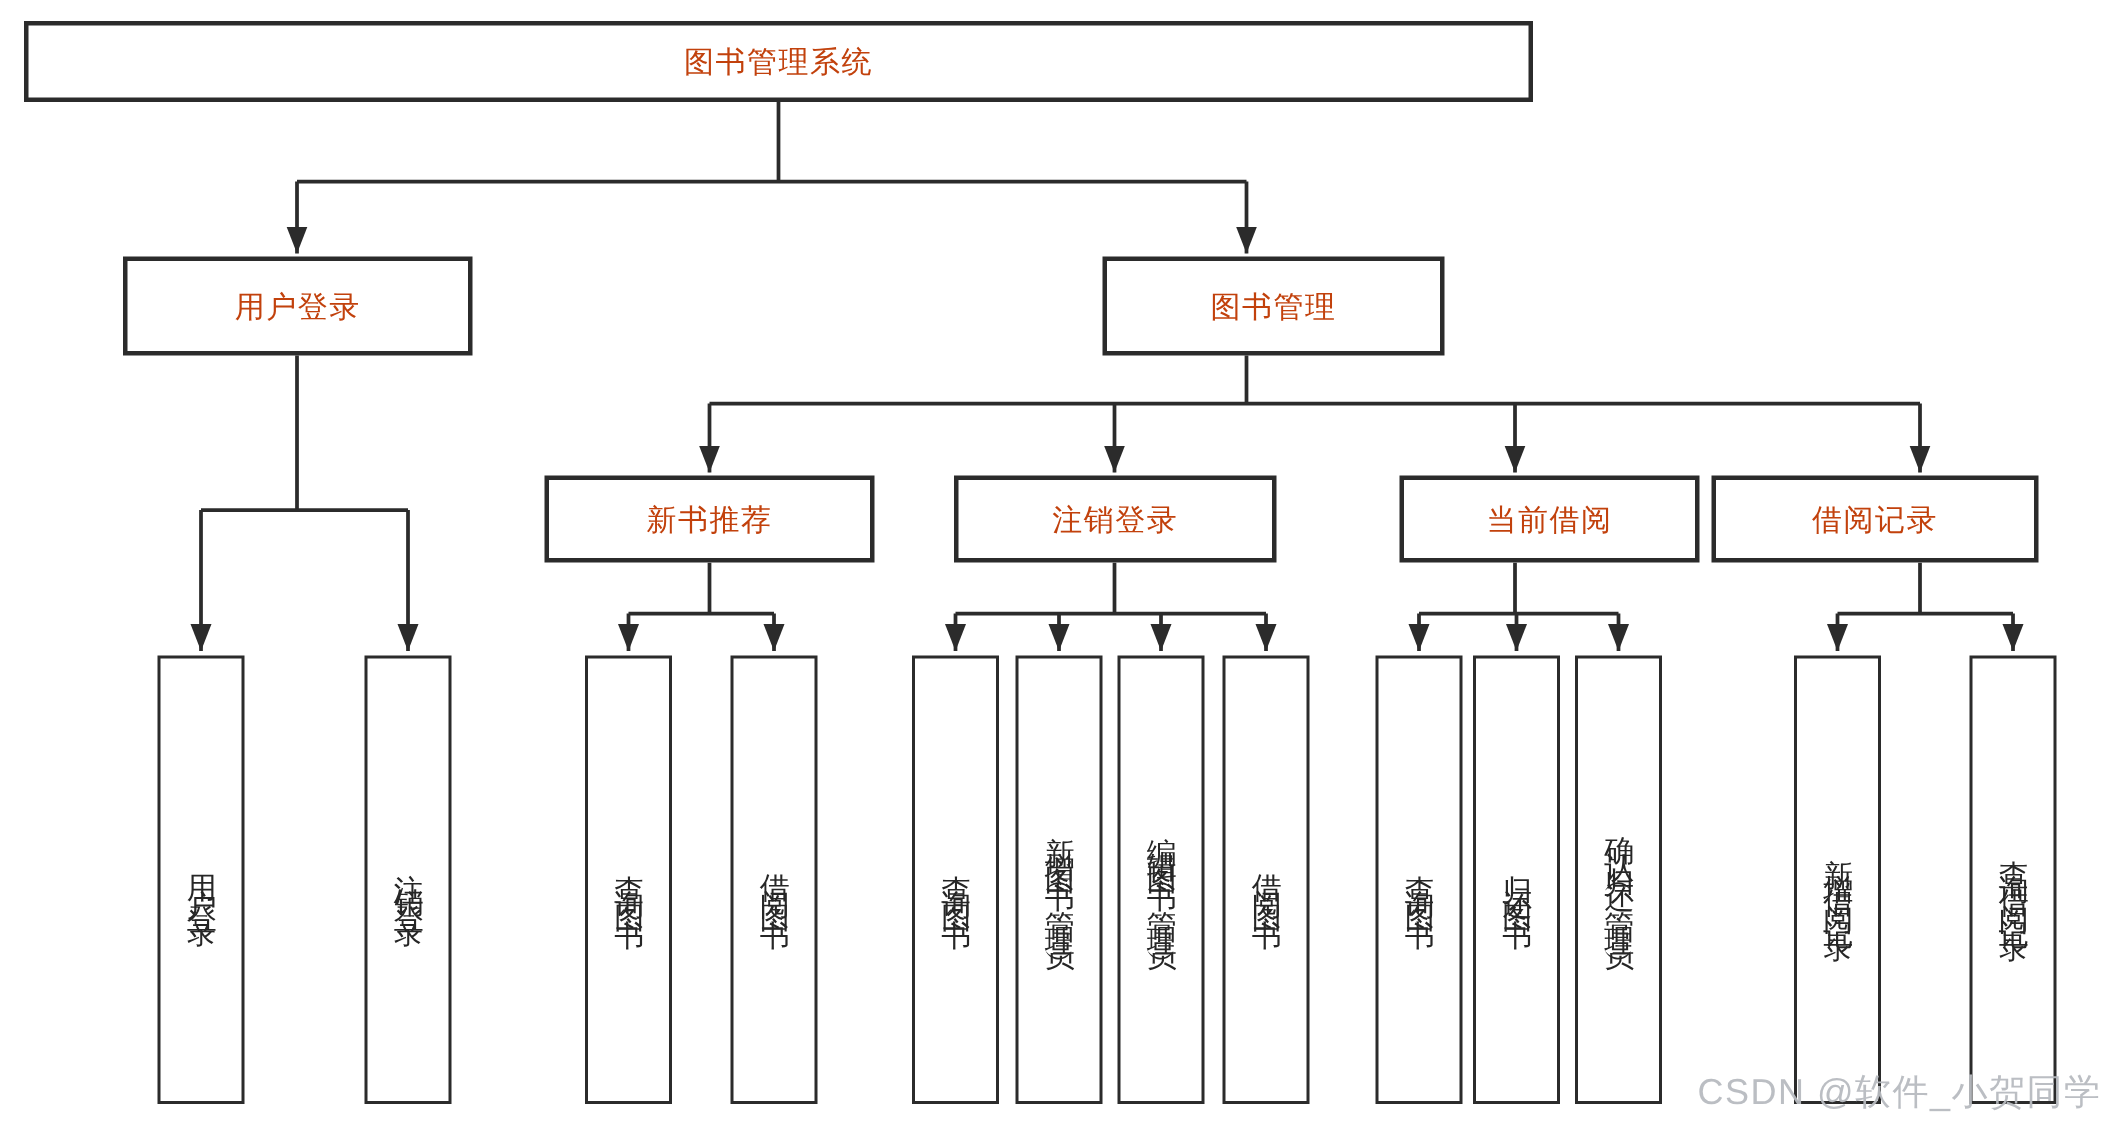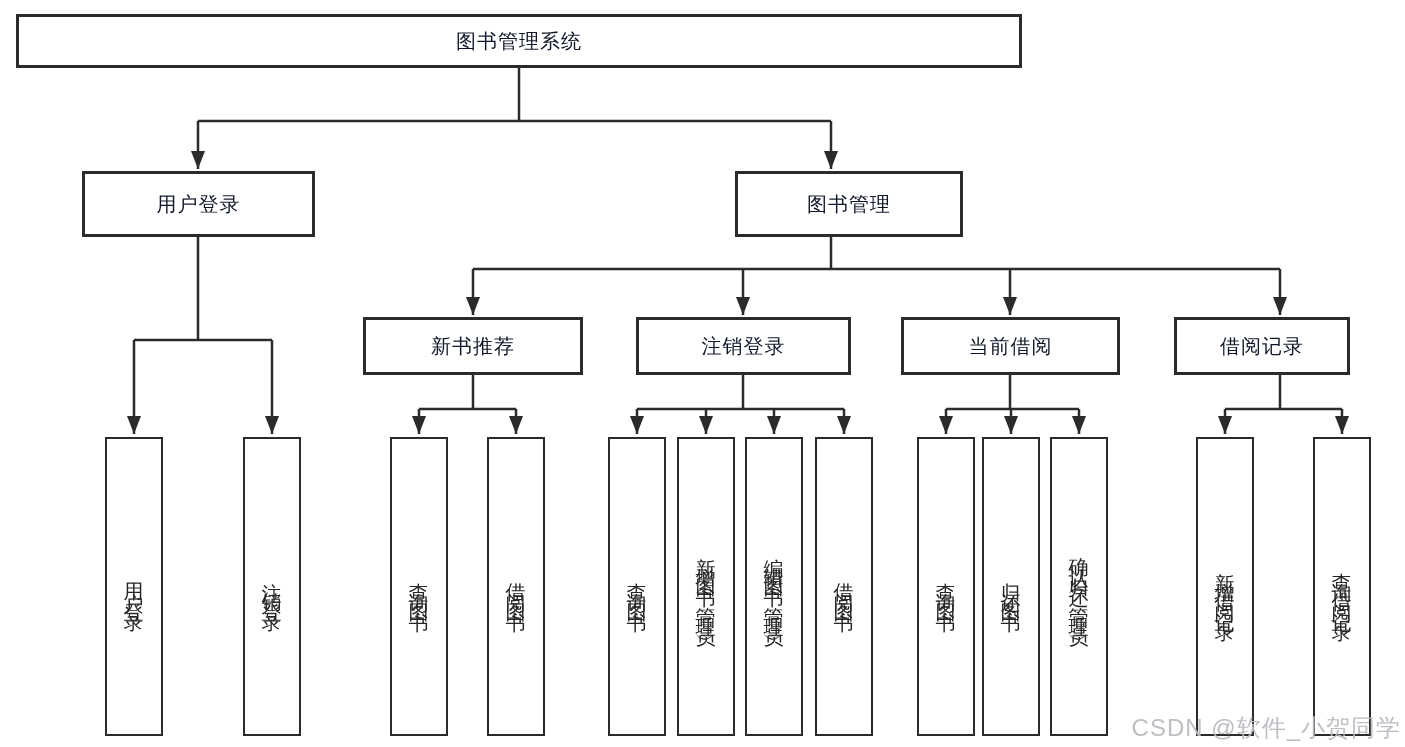--- a/index.html
+++ b/index.html
@@ -14,21 +14,21 @@
   #edges line{stroke:#2b2b2b;stroke-width:2.5;}
   .box{
     position:absolute;
     box-sizing:border-box;
     background:#ffffff;
     border:3px solid #2b2b2b;
     display:flex;align-items:center;justify-content:center;
     z-index:1;
   }
   .lbl{
-    color:#0f172a;
+    color:#c2410c;
     font-size:20px;
     letter-spacing:1px;
     white-space:nowrap;
   }
   .root{left:16px;top:14px;width:1006px;height:54px;}
   .l2{top:171px;height:66px;}
   .l3{top:317px;height:58px;}
   .leaf{
     position:absolute;
     top:437px;height:299px;width:58px;
@@ -134,24 +134,24 @@
   <div class="box l2" style="left:735px;width:228px">
     <span class="lbl">图书管理</span>
   </div>
 
   <div class="box l3" style="left:363px;width:220px">
     <span class="lbl">新书推荐</span>
   </div>
   <div class="box l3" style="left:636px;width:215px">
     <span class="lbl">注销登录</span>
   </div>
-  <div class="box l3" style="left:901px;width:219px">
+  <div class="box l3" style="left:933px;width:200px">
     <span class="lbl">当前借阅</span>
   </div>
-  <div class="box l3" style="left:1174px;width:176px">
+  <div class="box l3" style="left:1141px;width:218px">
     <span class="lbl">借阅记录</span>
   </div>
 
   <div class="leaf" style="left:105px">
     <span class="vlbl">用户登录</span>
   </div>
   <div class="leaf" style="left:243px">
     <span class="vlbl">注销登录</span>
   </div>
 

